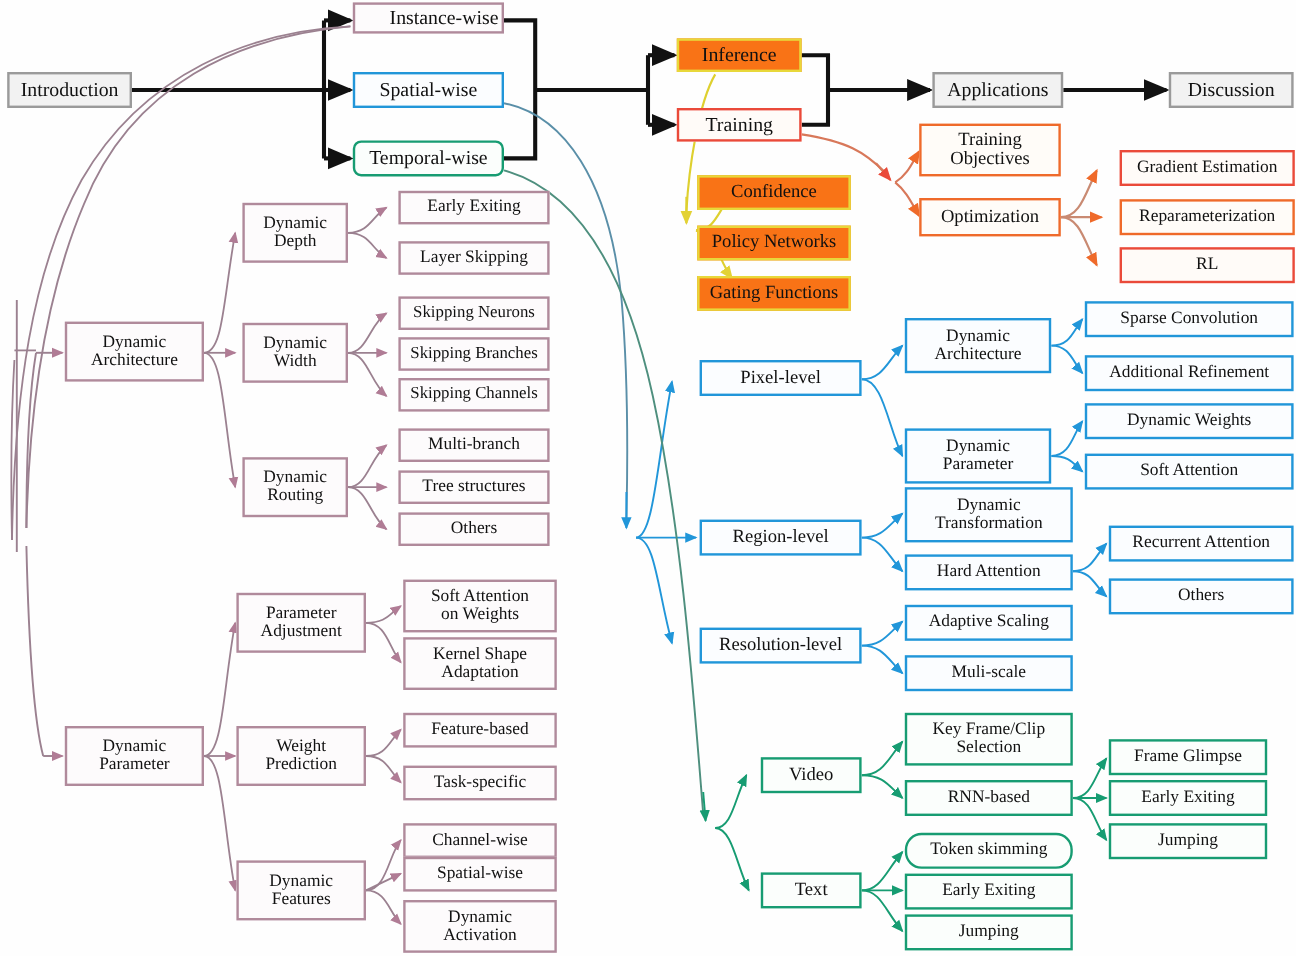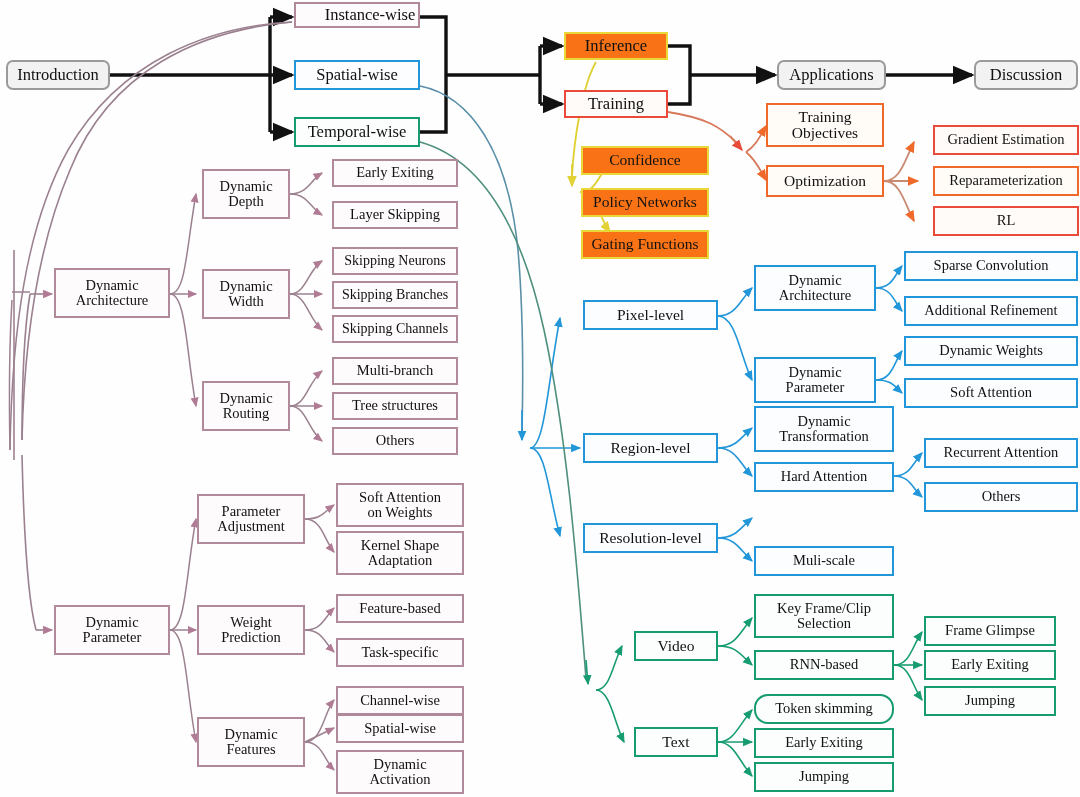--- a/index.html
+++ b/index.html
@@ -2,21 +2,21 @@
 <html><head>
 <meta charset="utf-8">
 <style>
   html,body{margin:0;padding:0;background:#ffffff;}
   body{font-family:"Liberation Serif", serif;}
   #stage{position:relative;width:1080px;height:797px;background:#fefefe;overflow:hidden;}
   svg#wires{position:absolute;left:0;top:0;width:1080px;height:797px;pointer-events:none;}
   .node{position:absolute;box-sizing:border-box;display:flex;align-items:center;justify-content:center;
         text-align:center;line-height:1.05;background:#fdfdfb;border-style:solid;border-width:2px;
         font-family:"Liberation Serif", serif;color:#111;}
-  .n-gray{border-color:#9a9a9a;background:#f2f2f2;border-width:2px;border-radius:7px;}
+  .n-gray{border-color:#9a9a9a;background:#f2f2f2;border-width:2px;}
   .n-pink{border-color:#b08a9b;background:#fdfbfc;}
   .n-blue{border-color:#2196d9;background:#fbfdff;}
   .n-green{border-color:#179c72;background:#fbfefc;}
   .n-yellow{border-color:#e8d83a;background:#f97316;}
   .n-orange{border-color:#ef6a2a;background:#fffcf8;}
   .n-red{border-color:#ea4a3a;background:#fffbf8;}
   .t13{font-size:14px;}
   .t14{font-size:14.5px;}
   .t15{font-size:15.5px;}
   .t16{font-size:16.5px;}
@@ -164,21 +164,21 @@
       <path d="M884,181 C900,181 904,162 914,142" marker-end="url(#ahO)"></path>
       <path d="M884,181 L918,181" marker-end="url(#ahO)"></path>
       <path d="M884,181 C900,181 904,202 914,221" marker-end="url(#ahO)"></path>
     </g>
   </svg>
 
   <div class="node n-gray t16" style="left:6px;top:60px;width:104px;height:30px;">Introduction</div>
 
   <div class="node n-pink t16" style="left:294px;top:2px;width:126px;height:26px;padding-left:26px;">Instance-wise</div>
   <div class="node n-blue t16" style="left:294px;top:60px;width:126px;height:30px;">Spatial-wise</div>
-  <div class="node n-green t16" style="left:294px;top:117px;width:126px;height:30px;">Temporal-wise</div>
+  <div class="node n-green t16" style="left:294px;top:117px;width:126px;height:30px;border-radius:7px;">Temporal-wise</div>
 
   <div class="node n-yellow t16" style="left:564px;top:32px;width:104px;height:28px;">Inference</div>
   <div class="node n-red t16" style="left:564px;top:90px;width:104px;height:28px;">Training</div>
 
   <div class="node n-gray t16" style="left:777px;top:60px;width:109px;height:30px;">Applications</div>
   <div class="node n-gray t16" style="left:974px;top:60px;width:104px;height:30px;">Discussion</div>
 
   <div class="node n-yellow t15" style="left:581px;top:146px;width:128px;height:29px;">Confidence</div>
   <div class="node n-yellow t15" style="left:581px;top:188px;width:128px;height:29px;">Policy Networks</div>
   <div class="node n-yellow t15" style="left:581px;top:230px;width:128px;height:29px;">Gating Functions</div>
@@ -240,20 +240,21 @@
   <div class="node n-blue t14" style="left:904px;top:296px;width:174px;height:30px;">Additional Refinement</div>
   <div class="node n-blue t14" style="left:904px;top:336px;width:174px;height:30px;">Dynamic Weights</div>
   <div class="node n-blue t14" style="left:904px;top:378px;width:174px;height:30px;">Soft Attention</div>
 
   <div class="node n-blue t14" style="left:754px;top:406px;width:140px;height:46px;white-space:pre-line;">Dynamic
 Transformation</div>
   <div class="node n-blue t14" style="left:754px;top:462px;width:140px;height:30px;">Hard Attention</div>
   <div class="node n-blue t14" style="left:924px;top:438px;width:154px;height:30px;">Recurrent Attention</div>
   <div class="node n-blue t14" style="left:924px;top:482px;width:154px;height:30px;">Others</div>
 
+  <div class="node n-blue t14" style="left:754px;top:504px;width:140px;height:30px;">Adaptive Scaling</div>
   <div class="node n-blue t14" style="left:754px;top:546px;width:140px;height:30px;">Muli-scale</div>
 
   <div class="node n-green t15" style="left:634px;top:631px;width:84px;height:30px;">Video</div>
   <div class="node n-green t15" style="left:634px;top:727px;width:84px;height:30px;">Text</div>
 
   <div class="node n-green t14" style="left:754px;top:594px;width:140px;height:44px;white-space:pre-line;">Key Frame/Clip
 Selection</div>
   <div class="node n-green t14" style="left:754px;top:650px;width:140px;height:30px;">RNN-based</div>
   <div class="node n-green t14" style="left:924px;top:616px;width:132px;height:30px;">Frame Glimpse</div>
   <div class="node n-green t14" style="left:924px;top:650px;width:132px;height:30px;">Early Exiting</div>

